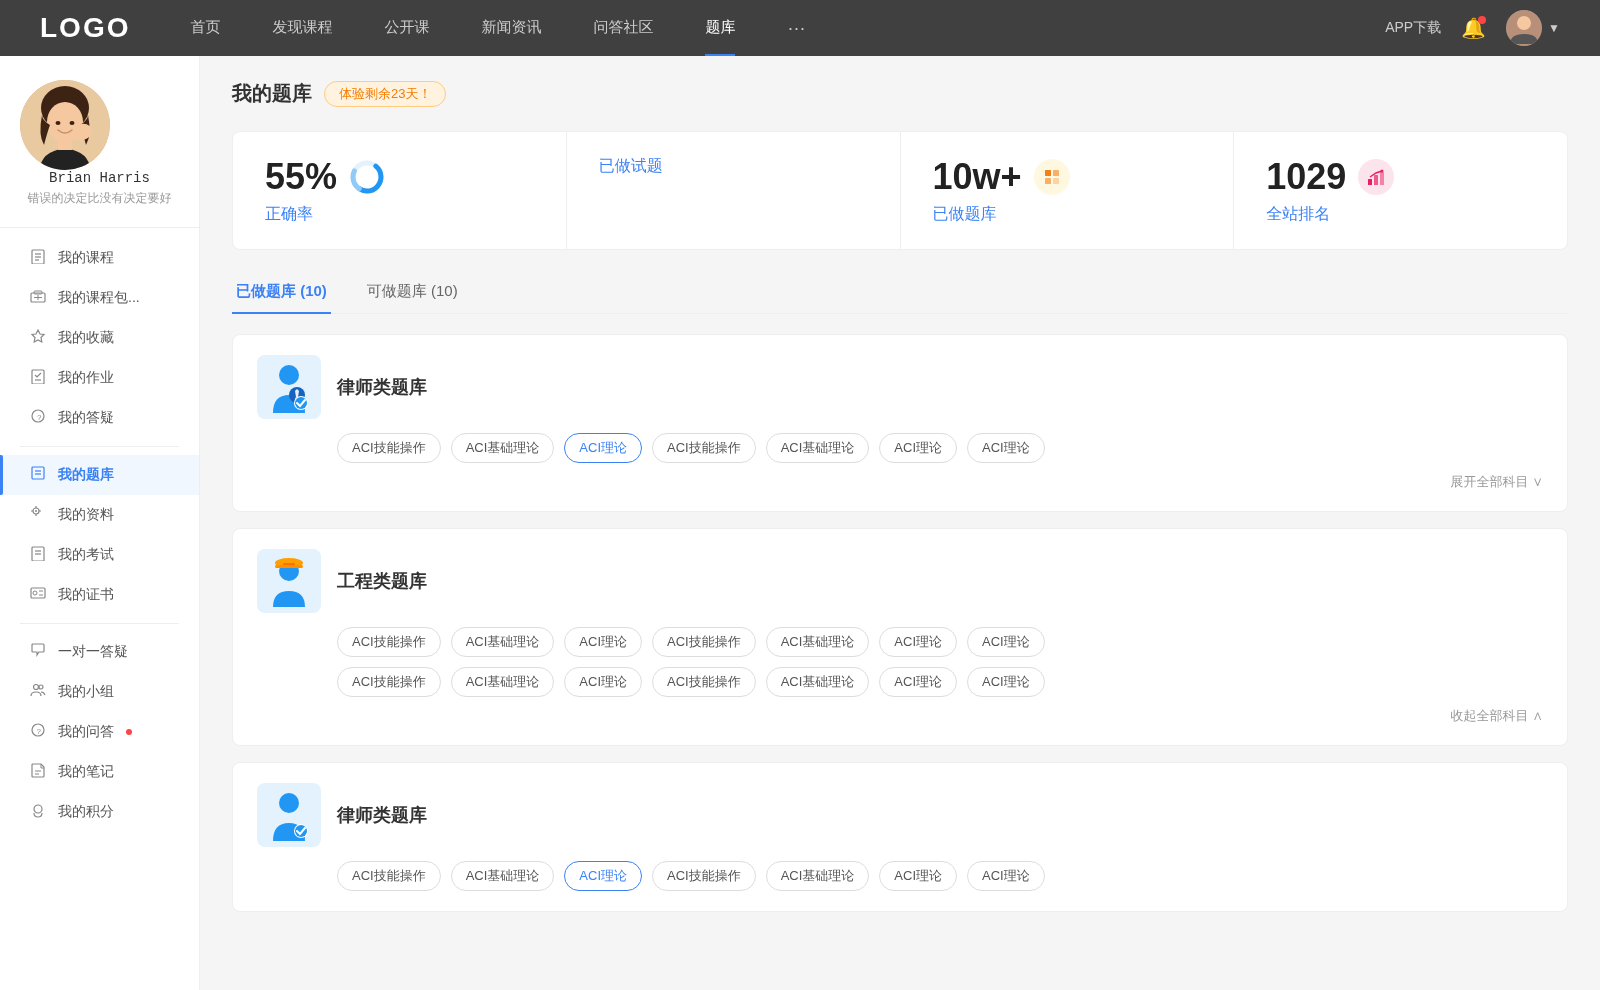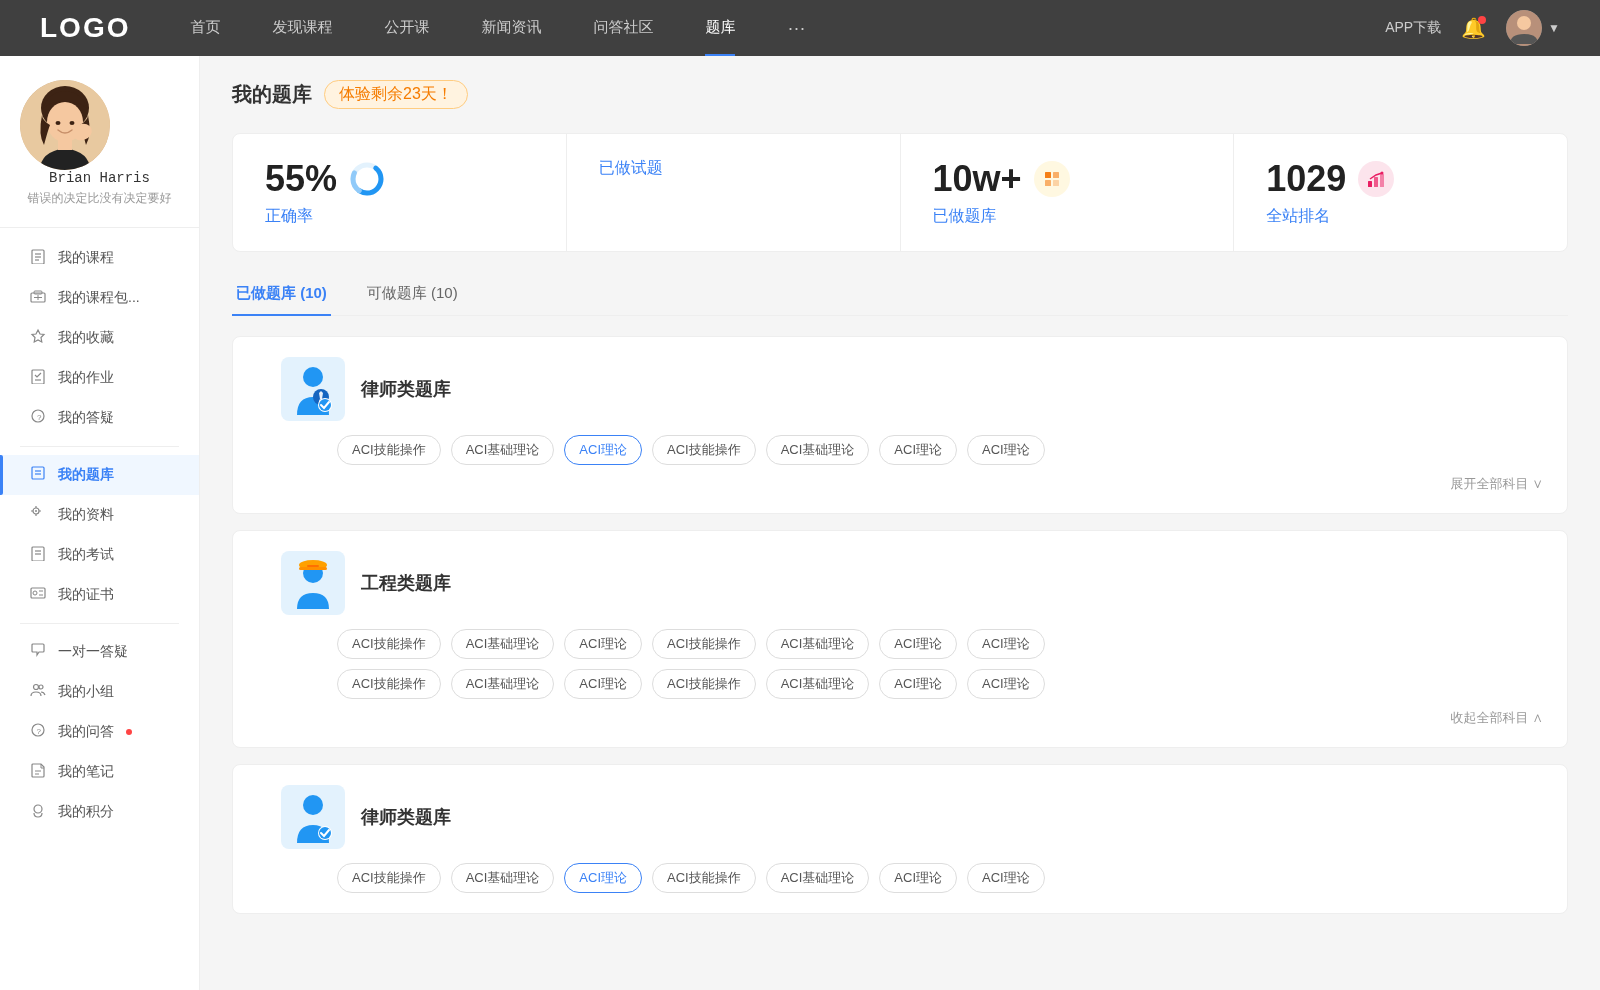--- a/index.html
+++ b/index.html
@@ -37,21 +37,21 @@
     .sidebar-menu-item .menu-icon { font-size: 16px; width: 20px; text-align: center; }
     .sidebar-divider { height: 1px; background: #eee; margin: 8px 20px; }
     .menu-badge { width: 6px; height: 6px; background: #f44; border-radius: 50%; display: inline-block; margin-left: 2px; vertical-align: middle; }
 
     
     .content { margin-left: 200px; flex: 1; padding: 24px 32px; background: #f5f5f5; }
 
     
     .page-header { display: flex; align-items: center; gap: 12px; margin-bottom: 24px; }
     .page-title { font-size: 20px; font-weight: 600; color: #333; }
-    .trial-badge { background: #fff3e0; color: #f57c00; border: 1px solid #ffcc80; border-radius: 20px; padding: 3px 14px; font-size: 16px; }
+    .trial-badge { background: #fff3e0; color: #f57c00; border: 1px solid #ffcc80; border-radius: 20px; padding: 3px 14px; font-size: 13px; }
 
     
     .stats-row { background: #fff; border-radius: 8px; display: flex; margin-bottom: 24px; border: 1px solid #eee; }
     .stat-item { flex: 1; padding: 24px 32px; border-right: 1px solid #eee; display: flex; flex-direction: column; gap: 6px; }
     .stat-item:last-child { border-right: none; }
     .stat-top { display: flex; align-items: center; gap: 12px; }
     .stat-value { font-size: 36px; font-weight: 700; color: #222; }
     .stat-icon { width: 36px; height: 36px; border-radius: 50%; display: flex; align-items: center; justify-content: center; font-size: 18px; }
     .stat-icon.teal { background: #e0f2f1; color: #00897b; }
     .stat-icon.amber { background: #fff8e1; color: #f57f17; }
@@ -59,21 +59,21 @@
     .stat-label { font-size: 16px; color: #3b82f6; }
 
     
     .tabs-row { display: flex; gap: 32px; margin-bottom: 20px; border-bottom: 1px solid #eee; }
     .tab-item { padding: 8px 4px 12px; font-size: 15px; cursor: pointer; position: relative; color: #666; }
     .tab-item.active { color: #3b82f6; font-weight: 600; }
     .tab-item.active::after { content: ''; position: absolute; bottom: -1px; left: 0; right: 0; height: 2px; background: #3b82f6; }
 
     
     .qbank-card { background: #fff; border-radius: 8px; border: 1px solid #eee; margin-bottom: 16px; padding: 20px 24px; }
-    .qbank-card-header { display: flex; align-items: flex-end; gap: 16px; margin-bottom: 14px; margin-left: 24px; }
+    .qbank-card-header { display: flex; align-items: flex-end; gap: 16px; margin-bottom: 14px; }
     .qbank-icon-wrap { width: 64px; height: 64px; background: #e3f2fd; border-radius: 8px; display: flex; align-items: center; justify-content: center; flex-shrink: 0; }
     .qbank-title { font-size: 18px; font-weight: 600; color: #333; line-height: 64px; }
     .qbank-tags { display: flex; flex-wrap: wrap; gap: 10px; margin-left: 80px; }
     .tag { padding: 5px 14px; border-radius: 20px; font-size: 13px; cursor: pointer; border: 1px solid #ddd; color: #555; background: #fff; }
     .tag.active { border: 1.5px solid #3b82f6; color: #3b82f6; background: #fff; }
     .qbank-footer { text-align: right; margin-top: 10px; }
     .expand-link { color: #999; font-size: 13px; cursor: pointer; }
     .collapse-link { color: #999; font-size: 13px; cursor: pointer; padding-left: 12px; }
 
     

